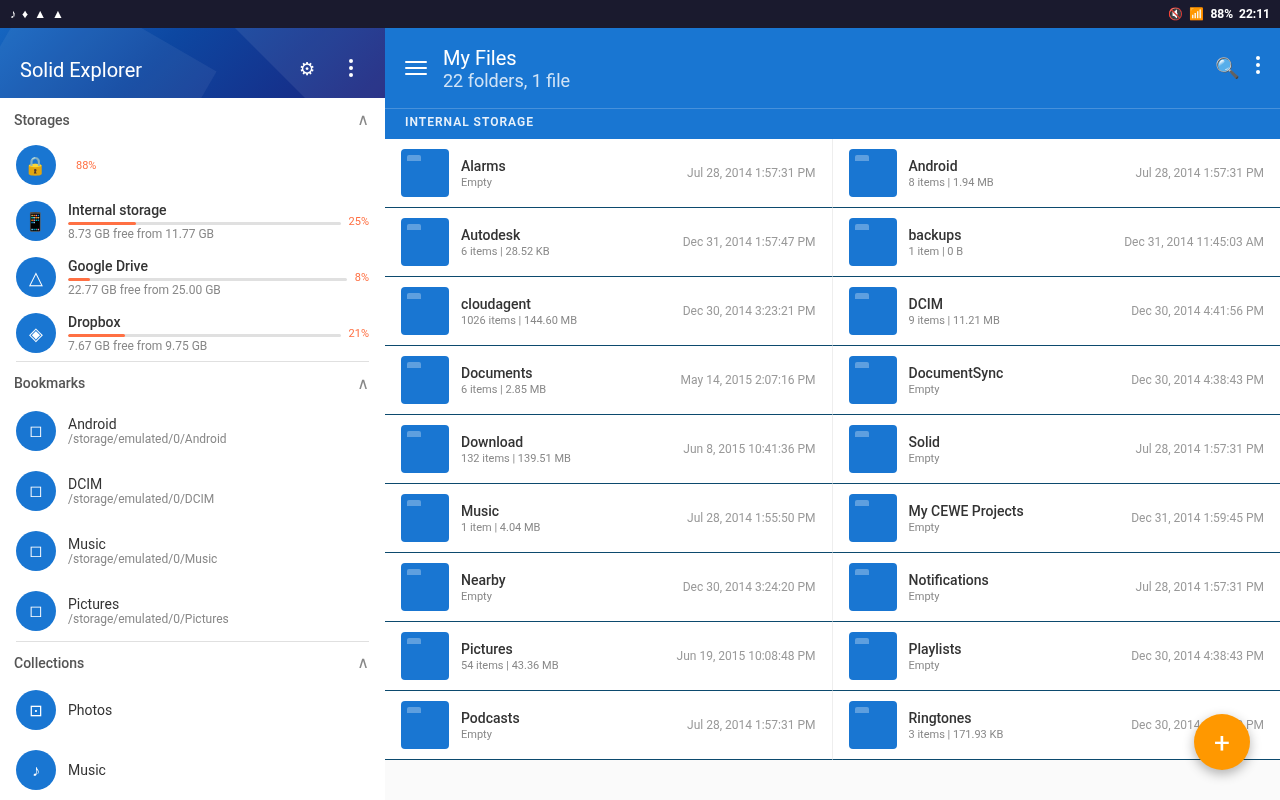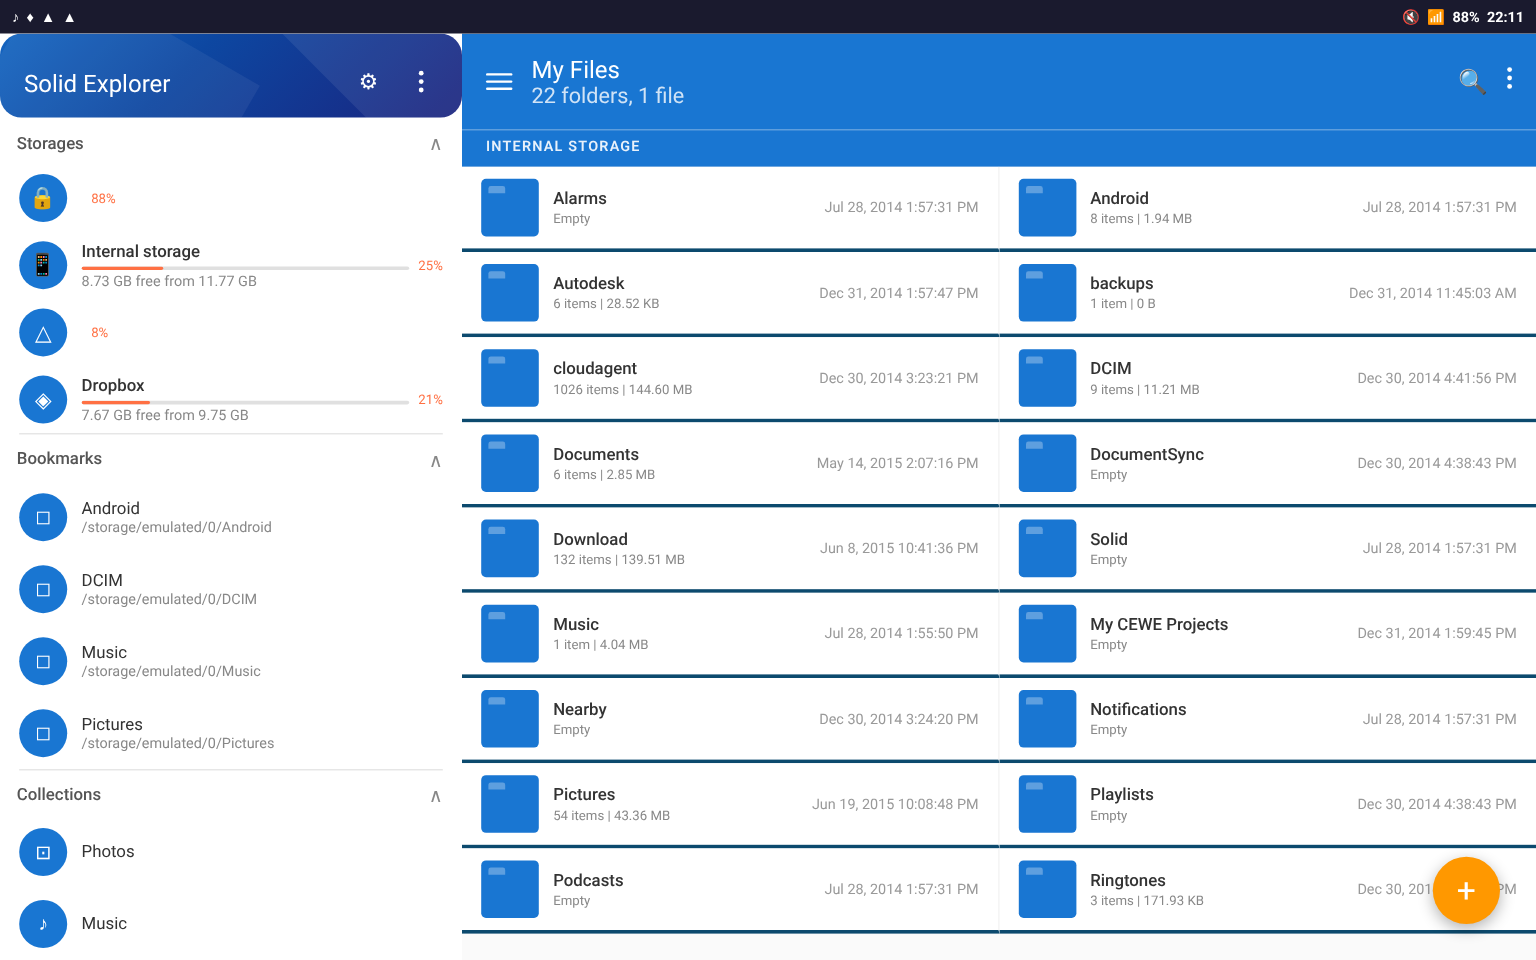--- a/index.html
+++ b/index.html
@@ -45,21 +45,20 @@
     }
 
     .sidebar-header {
       background: linear-gradient(135deg, #1565c0 0%, #0d47a1 40%, #1a237e 100%);
       height: 130px;
       display: flex;
       align-items: flex-end;
       padding: 16px 20px;
       position: relative;
       overflow: hidden;
-      border-radius: 18px;
     }
     .sidebar-header::before {
       content: '';
       position: absolute;
       top: -20px; left: -20px;
       width: 200px; height: 200px;
       background: rgba(255,255,255,0.06);
       transform: rotate(30deg);
     }
     .sidebar-header::after {
@@ -201,21 +200,21 @@
       display: grid;
       grid-template-columns: 1fr 1fr;
       align-content: start;
       background: #fafafa;
     }
 
     .file-item {
       display: flex;
       align-items: center;
       padding: 10px 16px;
-      border-bottom: 3px solid #0c4a6e;
+      border-bottom: 1px solid #0c4a6e;
       cursor: pointer;
       background: white;
     }
     .file-item:nth-child(odd) { border-right: 1px solid #eeeeee; }
 
     .folder-icon {
       width: 48px; height: 48px;
       background: #1976d2;
       border-radius: 4px;
       display: flex; align-items: center; justify-content: center;
@@ -327,20 +326,27 @@
         <div class="storage-name">Internal storage</div>
         <div class="progress-bar">
           <div class="progress-fill" style="width:25%"></div>
         </div>
         <div class="storage-detail">8.73 GB free from 11.77 GB</div>
       </div>
       <div class="storage-percent">25%</div>
     </div>
         <div class="storage-item">
       <div class="storage-icon">△</div>
+      <div class="storage-info">
+        <div class="storage-name">Google Drive</div>
+        <div class="progress-bar">
+          <div class="progress-fill" style="width:8%"></div>
+        </div>
+        <div class="storage-detail">22.77 GB free from 25.00 GB</div>
+      </div>
       <div class="storage-percent">8%</div>
     </div>
         <div class="storage-item">
       <div class="storage-icon">◈</div>
       <div class="storage-info">
         <div class="storage-name">Dropbox</div>
         <div class="progress-bar">
           <div class="progress-fill" style="width:21%"></div>
         </div>
         <div class="storage-detail">7.67 GB free from 9.75 GB</div>

